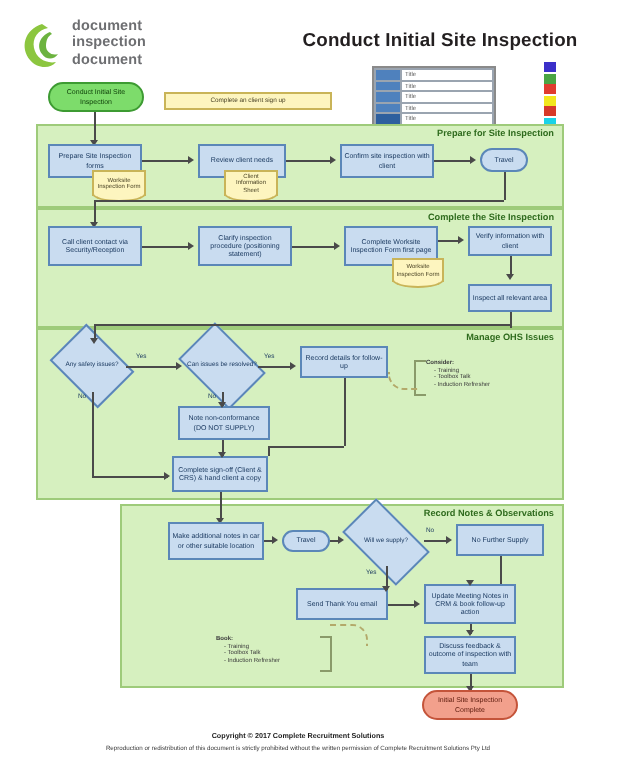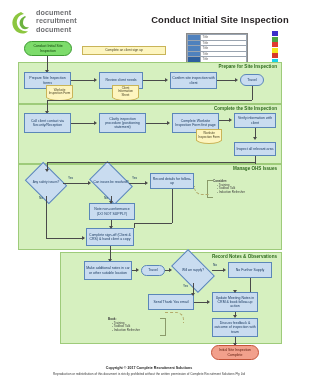--- a/index.html
+++ b/index.html
@@ -86,21 +86,21 @@
 
 <div class="page">
 
   <div class="logo">
     <svg class="logo-mark" viewBox="0 0 26 28">
       <path d="M13 2 C4 5,2 14,7 20 C10 24,17 25,20 21 C15 22,10 19,9 14 C8 9,11 5,16 4 Z" fill="#8cc63f"></path>
       <path d="M17 6 C12 8,10 13,13 17 C15 20,19 20,21 17 C18 18,15 16,15 13 C15 10,16 8,18 7 Z" fill="#6cb33f"></path>
     </svg>
     <div class="logo-text">
       <div>document</div>
-      <div>recruitment</div>
+      <div>inspection</div>
       <div>document</div>
     </div>
   </div>
 
   <div class="title">Conduct Initial Site Inspection</div>
 
   <div class="legend">
     <table>
       <tbody>
           <tr>

